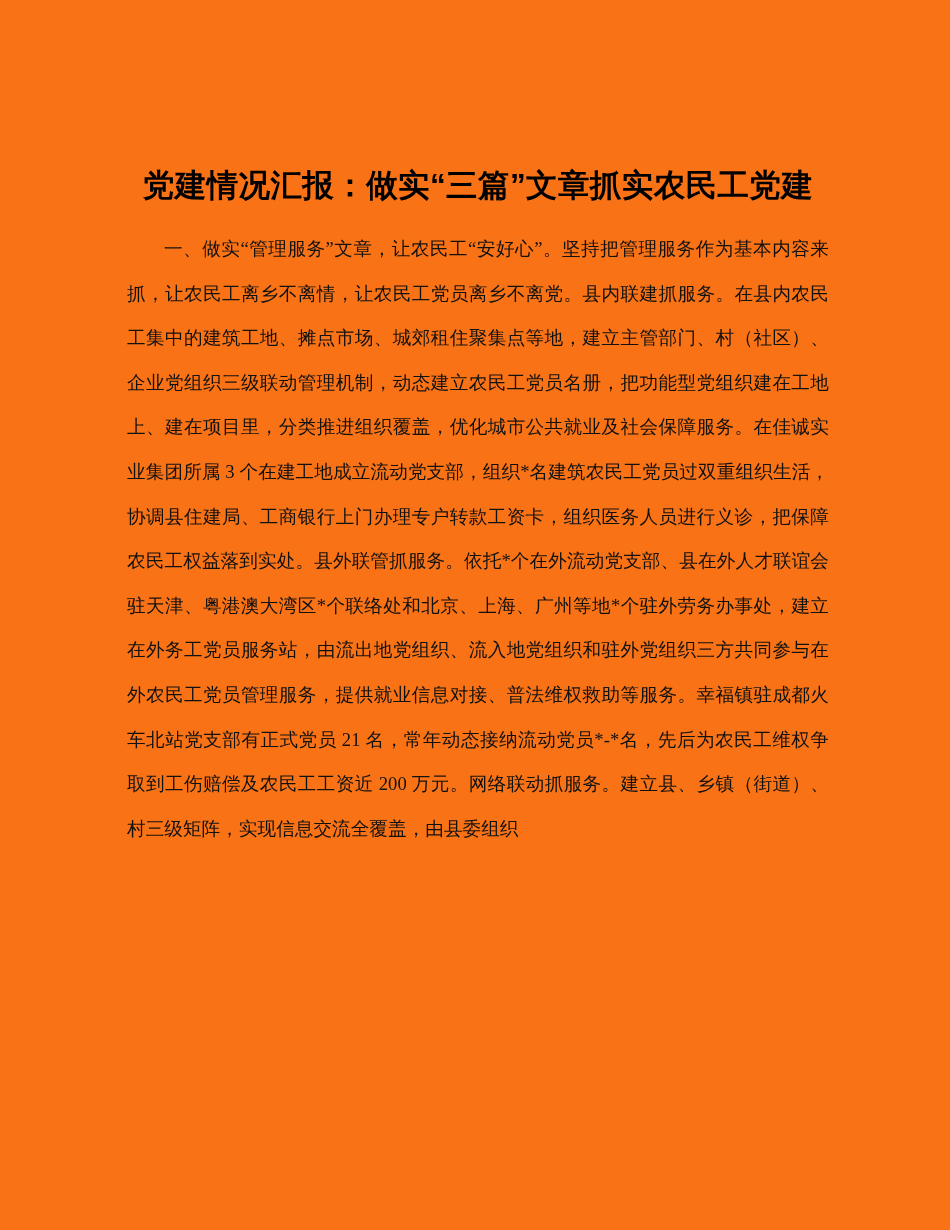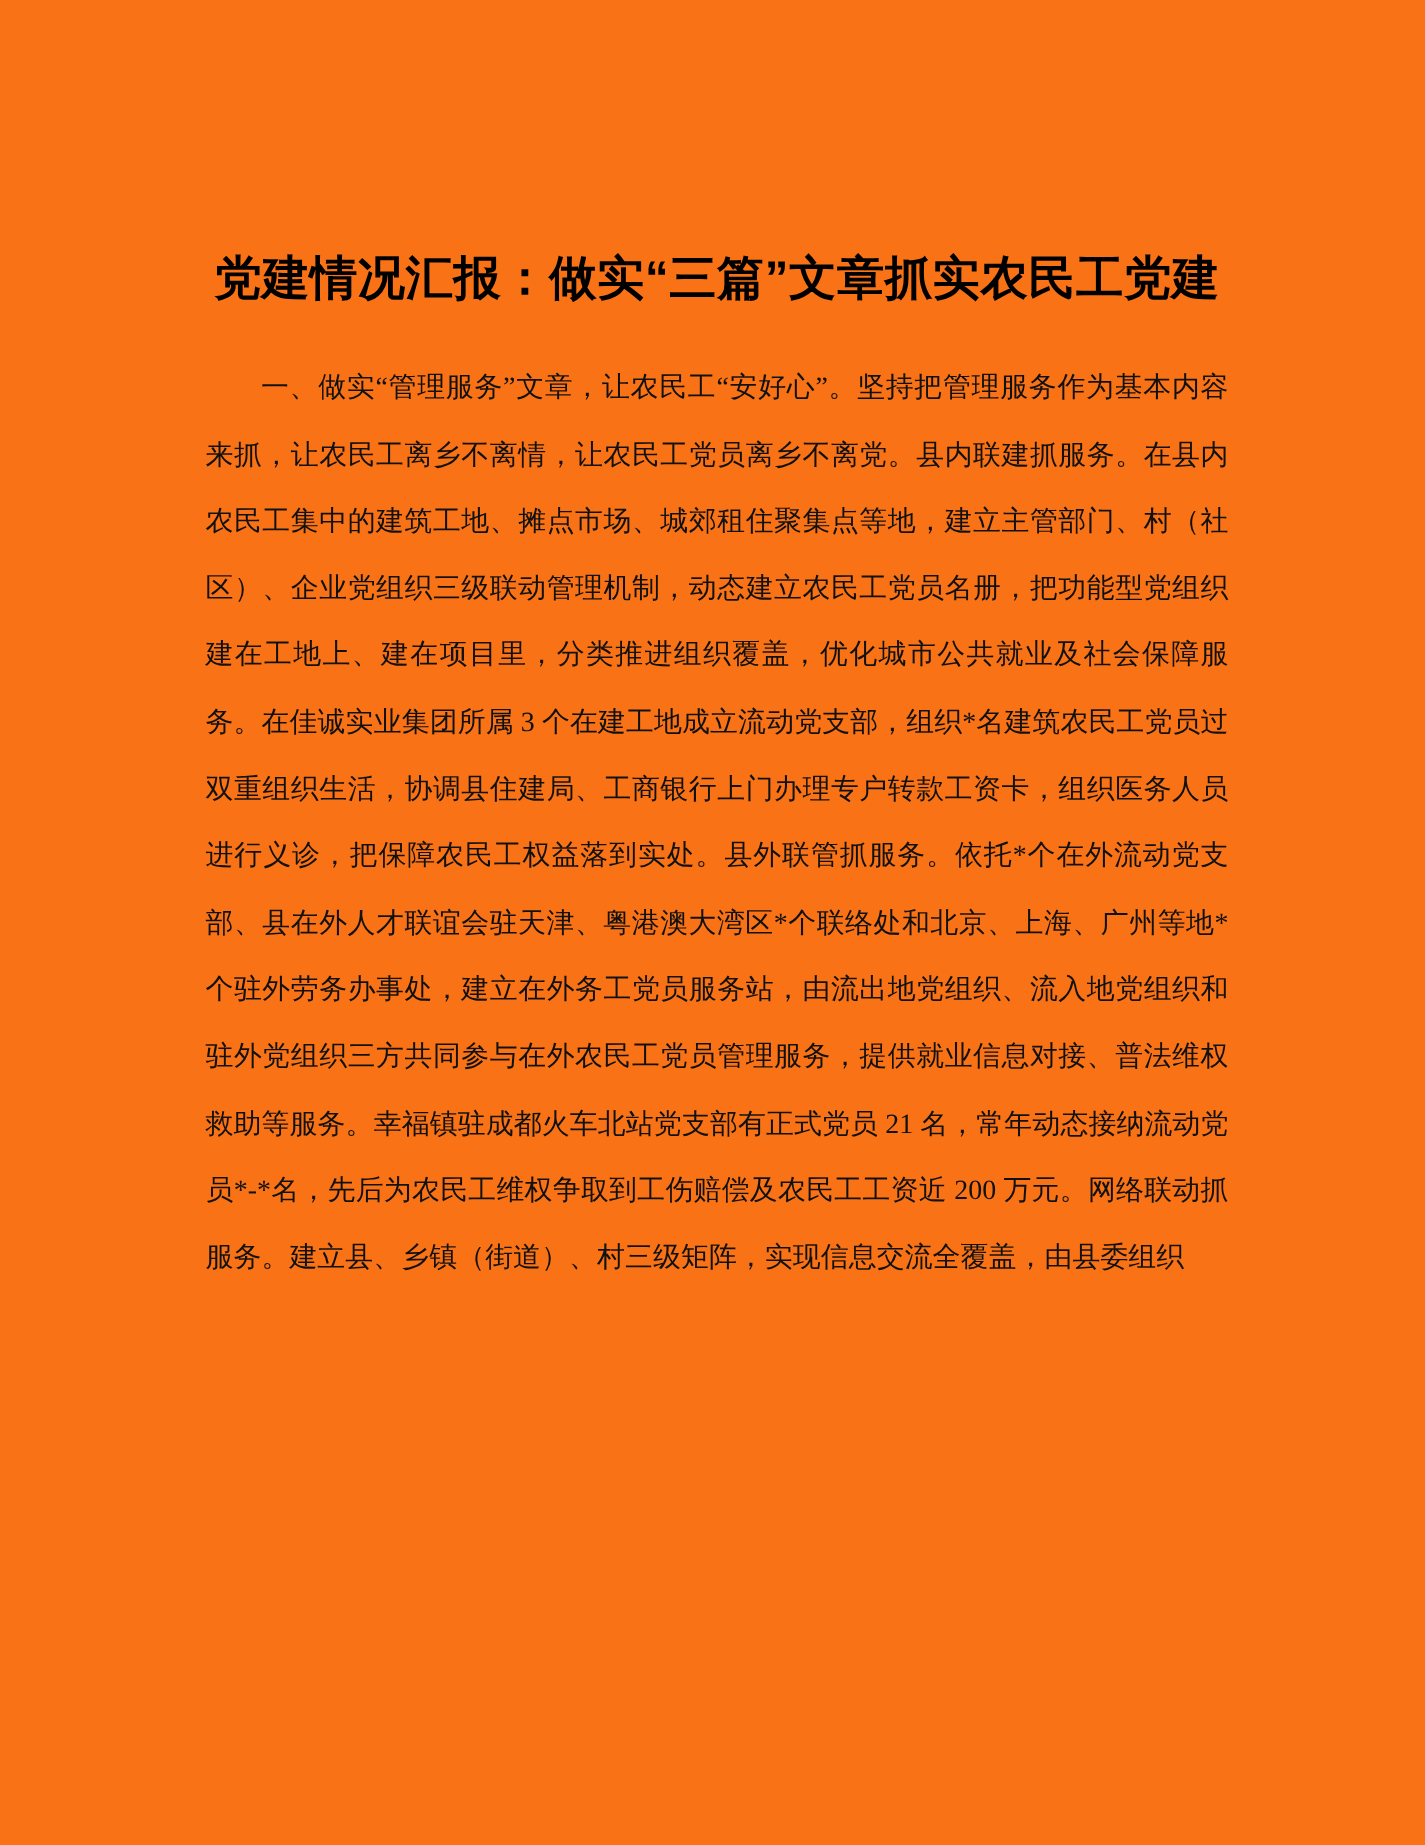--- a/index.html
+++ b/index.html
@@ -54,21 +54,21 @@
     text-align: justify;
     text-align-last: left;
     text-indent: 51px;
     letter-spacing: 0.1px;
     word-break: break-all;
     color: #0a0a0a;
   }
 
   
   .body-para {
-    margin: 16px;
+    margin: 6px;
     padding-top: 14px;
     font-family: "Liberation Serif", "DejaVu Serif", serif;
     font-size: 18.6px;
     line-height: 44.6px;
     text-align: justify;
     text-align-last: left;
     text-indent: 37px;
     letter-spacing: 0.05px;
     word-break: break-all;
     color: #111111;

